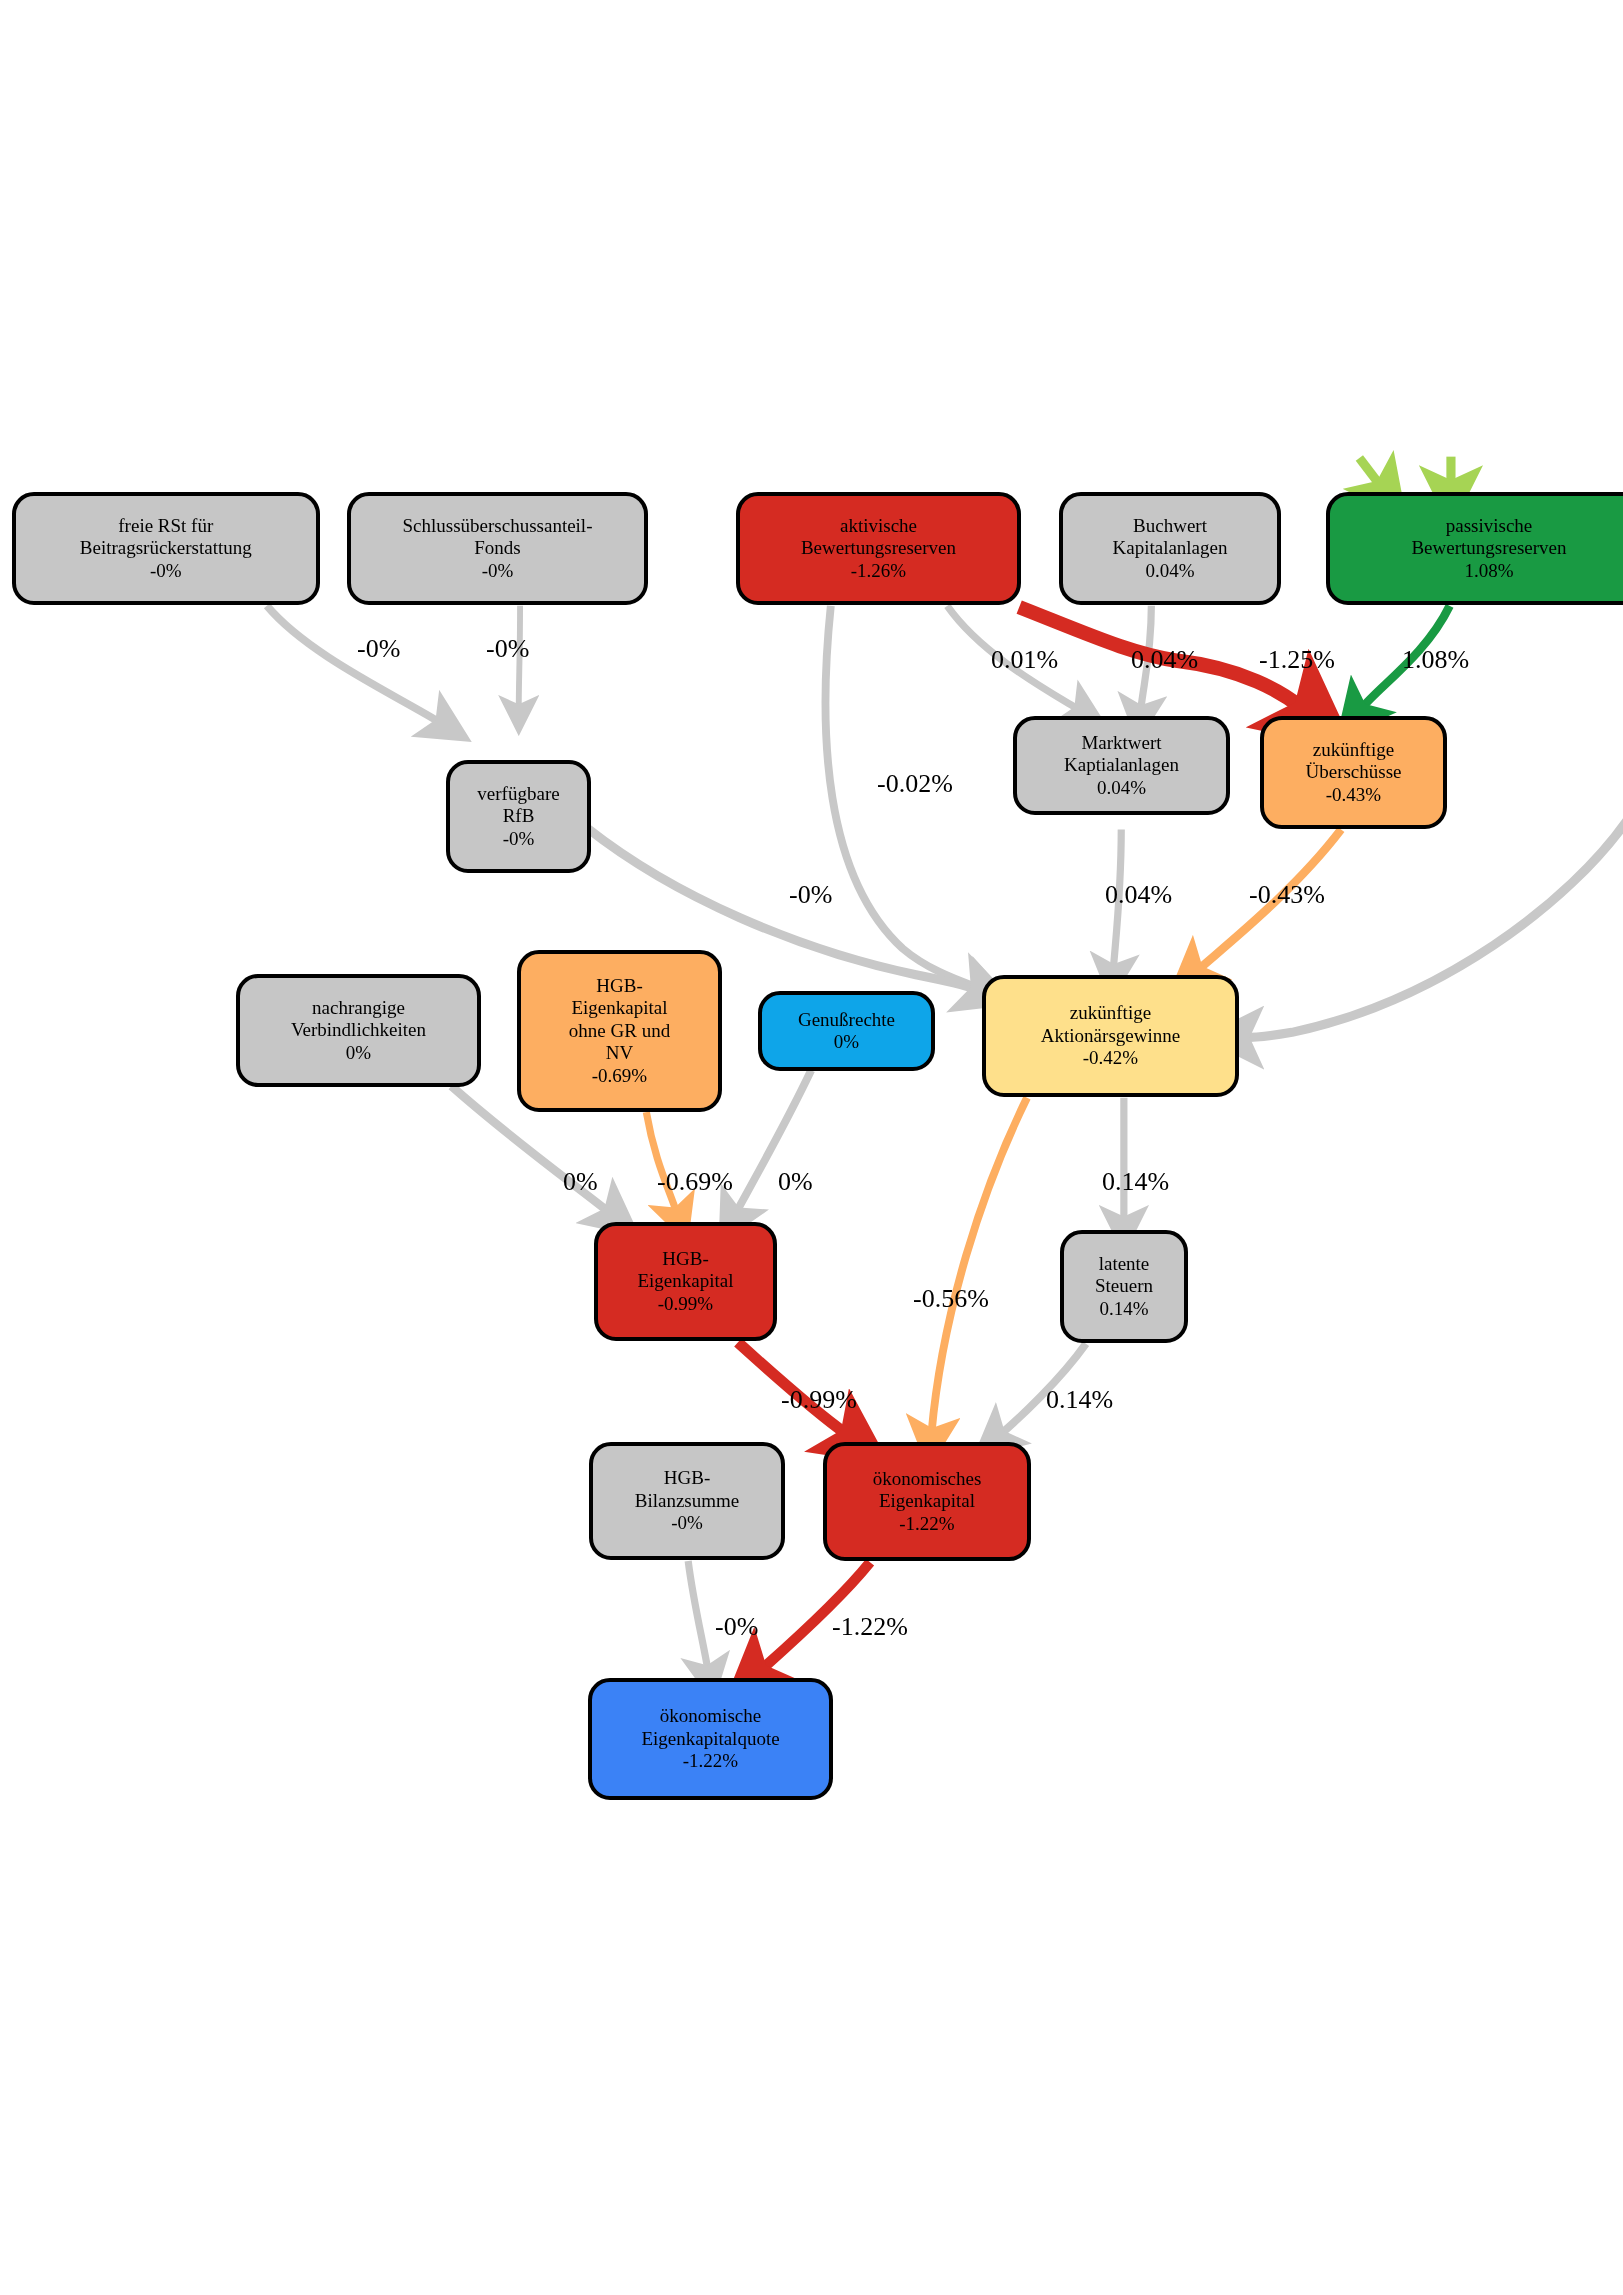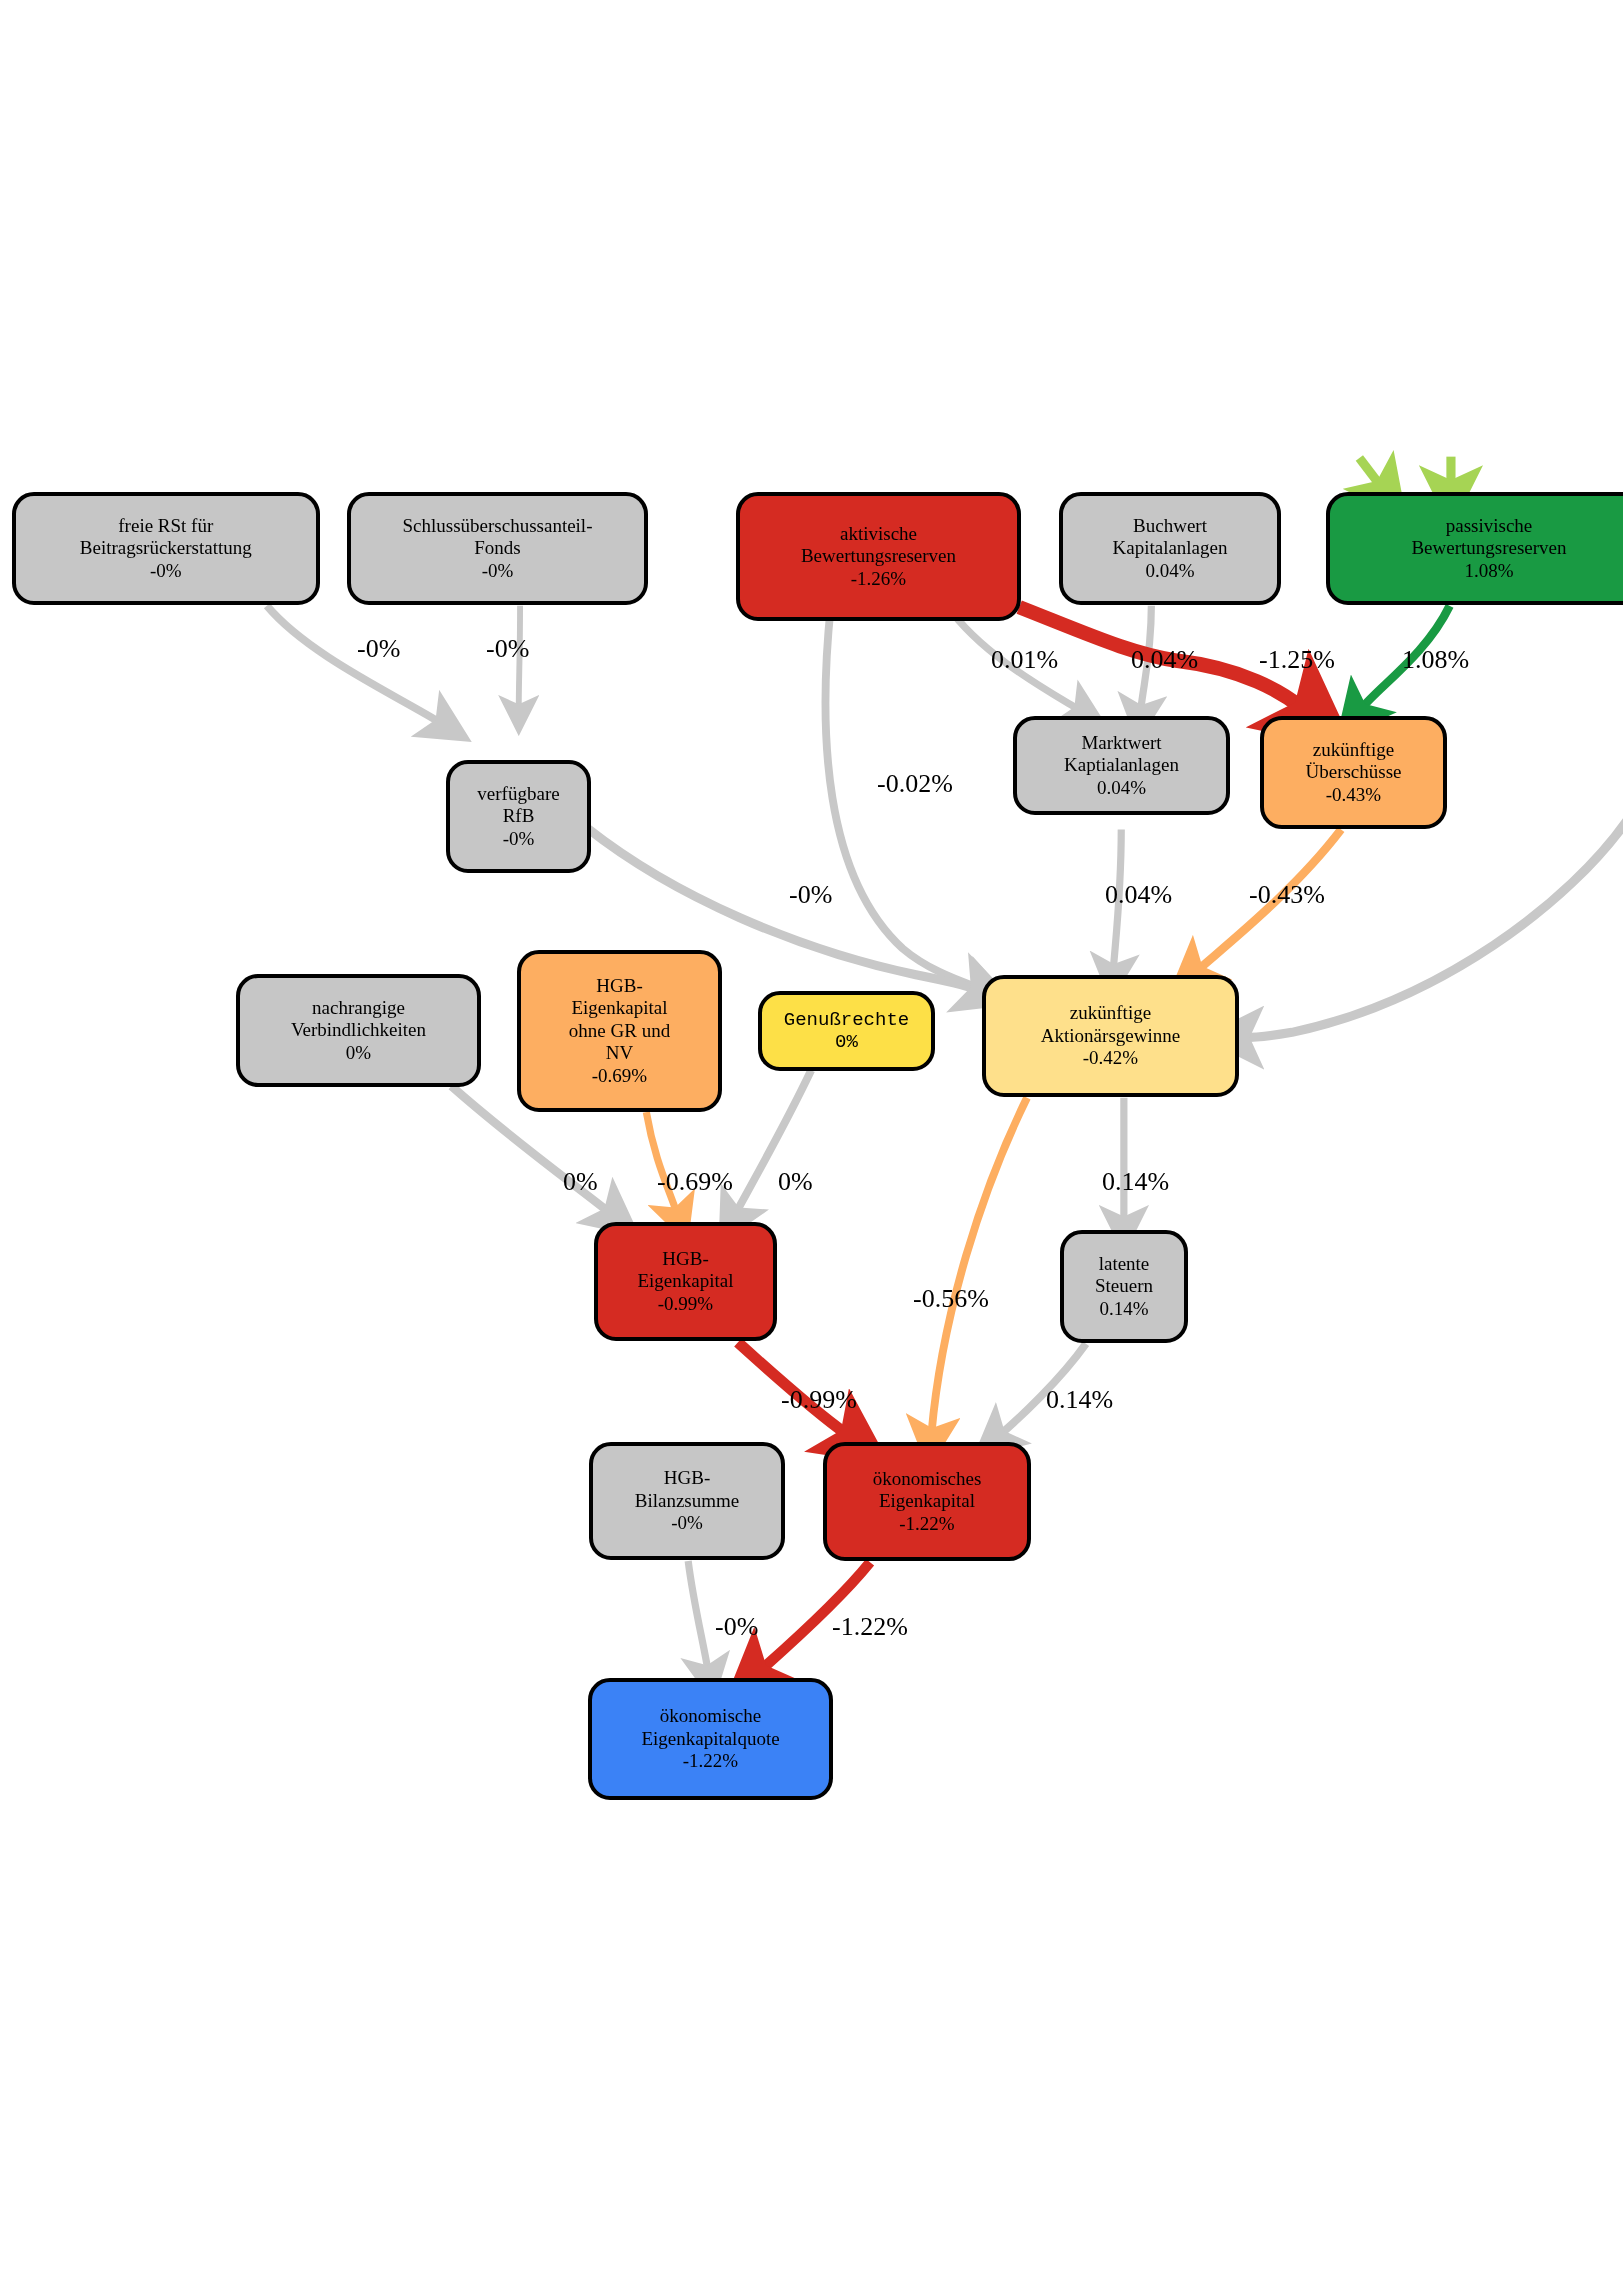--- a/index.html
+++ b/index.html
@@ -114,21 +114,21 @@
     <span class="ln">Beitragsrückerstattung</span>
     <span class="ln">-0%</span>
   </div>
 
   <div class="node" style="left:347px;top:492px;width:301px;height:113px;background:#C6C6C6;">
     <span class="ln">Schlussüberschussanteil-</span>
     <span class="ln">Fonds</span>
     <span class="ln">-0%</span>
   </div>
 
-  <div class="node" style="left:736px;top:492px;width:285px;height:129px;background:#D52B22;">
+  <div class="node" style="left:736px;top:492px;width:285px;height:113px;background:#D52B22;">
     <span class="ln">aktivische</span>
     <span class="ln">Bewertungsreserven</span>
     <span class="ln">-1.26%</span>
   </div>
 
   <div class="node" style="left:1059px;top:492px;width:222px;height:113px;background:#C6C6C6;">
     <span class="ln">Buchwert</span>
     <span class="ln">Kapitalanlagen</span>
     <span class="ln">0.04%</span>
   </div>
@@ -164,21 +164,21 @@
   </div>
 
   <div class="node" style="left:517px;top:950px;width:205px;height:162px;background:#FDAE61;">
     <span class="ln">HGB-</span>
     <span class="ln">Eigenkapital</span>
     <span class="ln">ohne GR und</span>
     <span class="ln">NV</span>
     <span class="ln">-0.69%</span>
   </div>
 
-  <div class="node" style="left:758px;top:991px;width:177px;height:80px;background:#fde047;font-family:Liberation Mono, monospace;">
+  <div class="node" style="left:758px;top:991px;width:177px;height:80px;background:#0ea5e9;">
     <span class="ln">Genußrechte</span>
     <span class="ln">0%</span>
   </div>
 
   <div class="node" style="left:982px;top:975px;width:257px;height:122px;background:#FEE08B;">
     <span class="ln">zukünftige</span>
     <span class="ln">Aktionärsgewinne</span>
     <span class="ln">-0.42%</span>
   </div>
 

